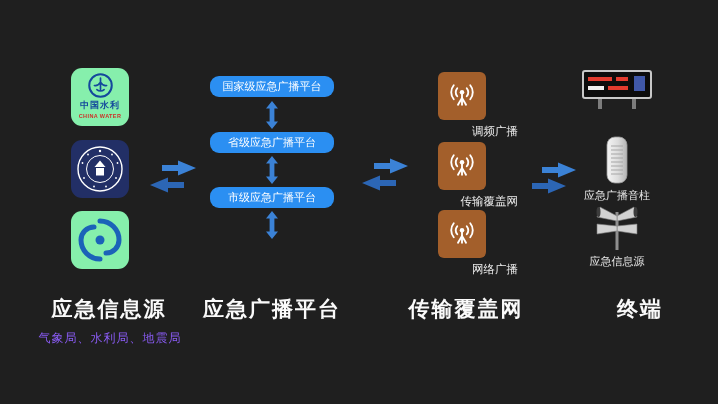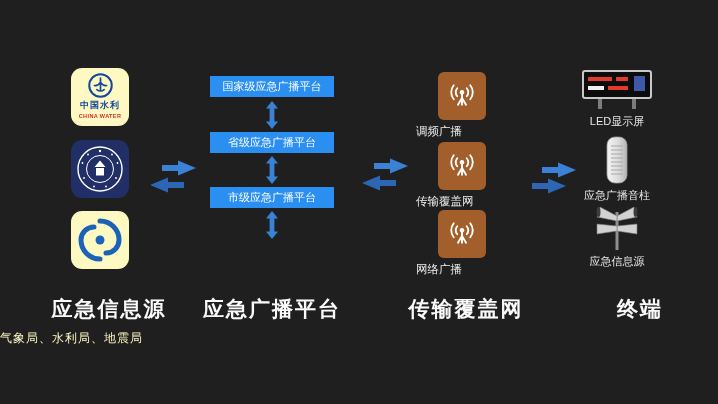--- a/index.html
+++ b/index.html
@@ -2,47 +2,47 @@
 <html><head>
 <meta charset="utf-8">
 <style>
   *{margin:0;padding:0;box-sizing:border-box}
   html,body{background:#101010}
   .stage{position:relative;width:718px;height:404px;background:#1f1f1f;overflow:hidden;
          font-family:"Liberation Sans","DejaVu Sans",sans-serif}
 
   
   .logo{position:absolute;left:71px;width:58px;height:58px;border-radius:11px;overflow:hidden}
-  .logo.white{background:#fef9c3;display:flex;flex-direction:column;align-items:center}
+  .logo.white{background:#86efac;display:flex;flex-direction:column;align-items:center}
   .logo.navy{background:#222f66}
   .water-cn{font-size:9px;font-weight:bold;color:#14489c;letter-spacing:1px;margin-top:0}
   .water-en{font-size:5.5px;font-weight:bold;color:#cf2f27;letter-spacing:.4px;margin-top:1px}
 
   
-  .pbtn{position:absolute;left:210px;width:124px;height:21px;border-radius:0;background:#2b8ff2;
+  .pbtn{position:absolute;left:210px;width:124px;height:21px;border-radius:9px;background:#2b8ff2;
         color:#fff;font-size:11px;line-height:21px;text-align:center;white-space:nowrap}
   .varrow{position:absolute;left:265px;width:14px;height:28px}
 
   
   .nsq{position:absolute;left:438px;width:48px;height:48px;border-radius:6px;background:#a35f2b;
        display:flex;align-items:center;justify-content:center}
-  .nlabel{position:absolute;left:416px;width:120px;text-align:left;color:#ececec;font-size:11.5px;white-space:nowrap}
+  .nlabel{position:absolute;left:398px;width:120px;text-align:right;color:#ececec;font-size:11.5px;white-space:nowrap}
 
   
   .tpic{position:absolute}
   .tlabel{position:absolute;left:557px;width:120px;text-align:center;color:#e8e8e8;font-size:11px;white-space:nowrap}
 
   
   .hpair{position:absolute;width:54px;height:34px}
   .hpair svg{position:absolute}
 
   
   .title{position:absolute;top:295px;width:200px;text-align:center;color:#fafafa;
          font-size:21px;font-weight:bold;letter-spacing:2px;white-space:nowrap}
-  .subtitle{position:absolute;top:330px;width:220px;text-align:left;color:#fef9c3;
+  .subtitle{position:absolute;top:330px;width:220px;text-align:center;color:#8b5cf6;
             font-size:12px;letter-spacing:1px;white-space:nowrap}
 </style>
 </head>
 <body>
 
 <div class="stage">
 
   <div class="logo white" style="top:68px">
     <svg width="27" height="27" viewBox="0 0 24 24" style="margin-top:4px">
       <circle cx="12" cy="12" r="10" fill="none" stroke="#14489c" stroke-width="1.8"></circle>
@@ -180,21 +180,20 @@
       <rect x="1" y="1" width="68" height="27" rx="2" fill="#0c0c0c" stroke="#c8c8c8" stroke-width="2"></rect>
       <rect x="6" y="7" width="24" height="4" fill="#e23b2e"></rect>
       <rect x="34" y="7" width="12" height="4" fill="#e23b2e"></rect>
       <rect x="6" y="16" width="16" height="4" fill="#f0f0f0"></rect>
       <rect x="26" y="16" width="20" height="4" fill="#e23b2e"></rect>
       <rect x="52" y="6" width="11" height="15" fill="#4a66c4" opacity="0.85"></rect>
       <rect x="16" y="29" width="4" height="10" fill="#7c7c7c"></rect>
       <rect x="50" y="29" width="4" height="10" fill="#7c7c7c"></rect>
     </svg>
   </div>
-  <div class="tlabel" style="top:114px">LED显示屏</div>
 
   <div class="tpic" style="left:603px;top:136px">
     <svg width="28" height="48" viewBox="0 0 28 48">
       <defs>
         <linearGradient id="spk" x1="0" y1="0" x2="1" y2="0">
           <stop offset="0" stop-color="#f4f4f4"></stop>
             <stop offset="0.55" stop-color="#dcdcdc"></stop>
             <stop offset="1" stop-color="#b4b4b4"></stop>
         </linearGradient>
       </defs>

